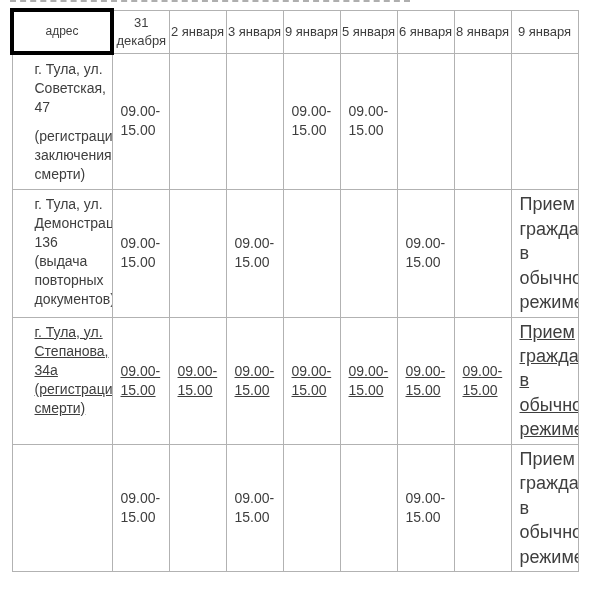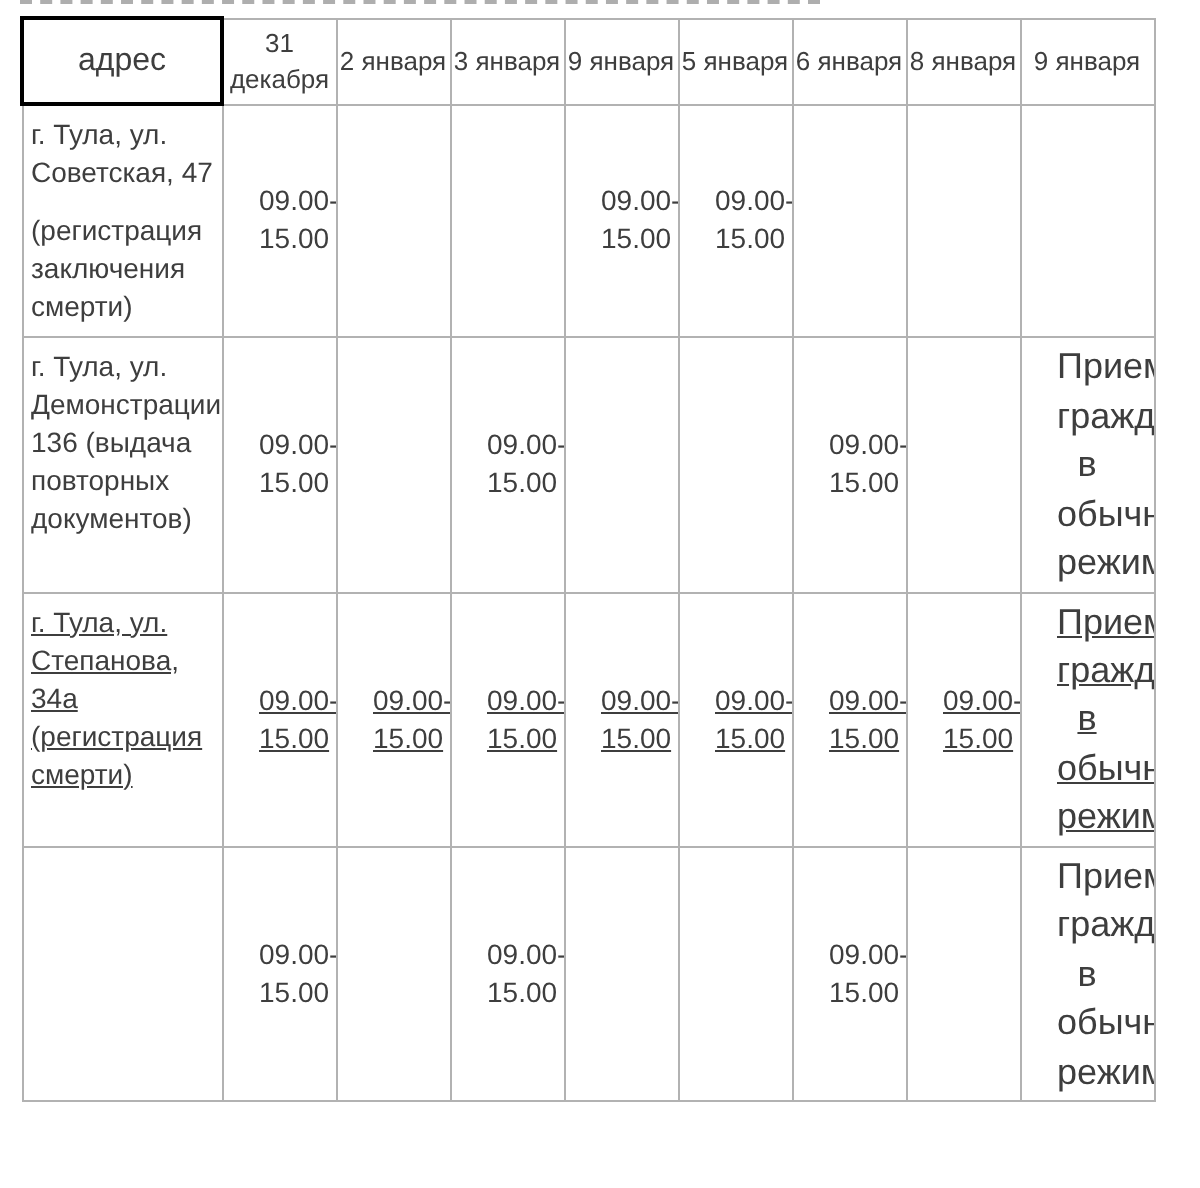--- a/index.html
+++ b/index.html
@@ -35,32 +35,32 @@
     overflow: hidden;
   }
   thead tr { height: 43px; }
   th {
     text-align: center;
     vertical-align: middle;
     padding: 2px 0;
     font-size: 13px;
   }
   th.address-header {
-    border: 2px solid #000000;
-    font-size: 16px;
+    border: 4px solid #000000;
+    font-size: 12px;
   }
   td {
-    text-align: center;
+    text-align: left;
     vertical-align: middle;
-    padding: 2px 18px;
+    padding: 2px 8px;
   }
   td.address-cell {
     text-align: left;
     vertical-align: top;
-    padding: 5px 4px 5px 4px;
+    padding: 5px 4px 5px 22px;
   }
   td.address-cell p { margin: 0 0 10px 0; }
   td.address-cell p:last-child { margin-bottom: 0; }
   td.normal-cell { font-size: 18px; }
   tbody tr:nth-child(1) { height: 108px; }
   tbody tr:nth-child(2) { height: 96px; }
   tbody tr:nth-child(3) { height: 81px; text-decoration: underline; }
   tbody tr:nth-child(4) { height: 81px; }
   tbody tr:nth-child(5) { height: 81px; }
   tbody tr:nth-child(6) { height: 85px; }

